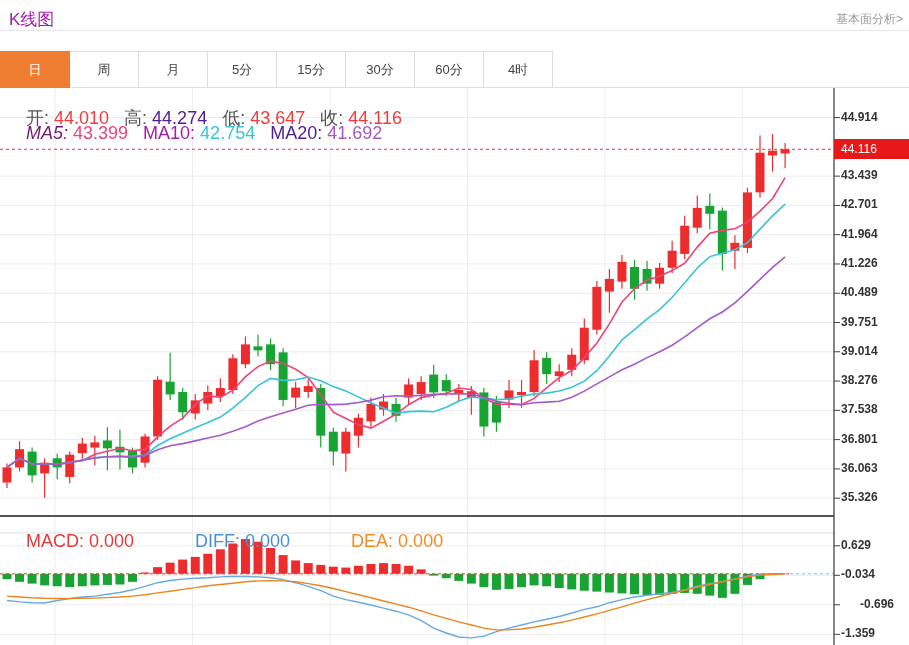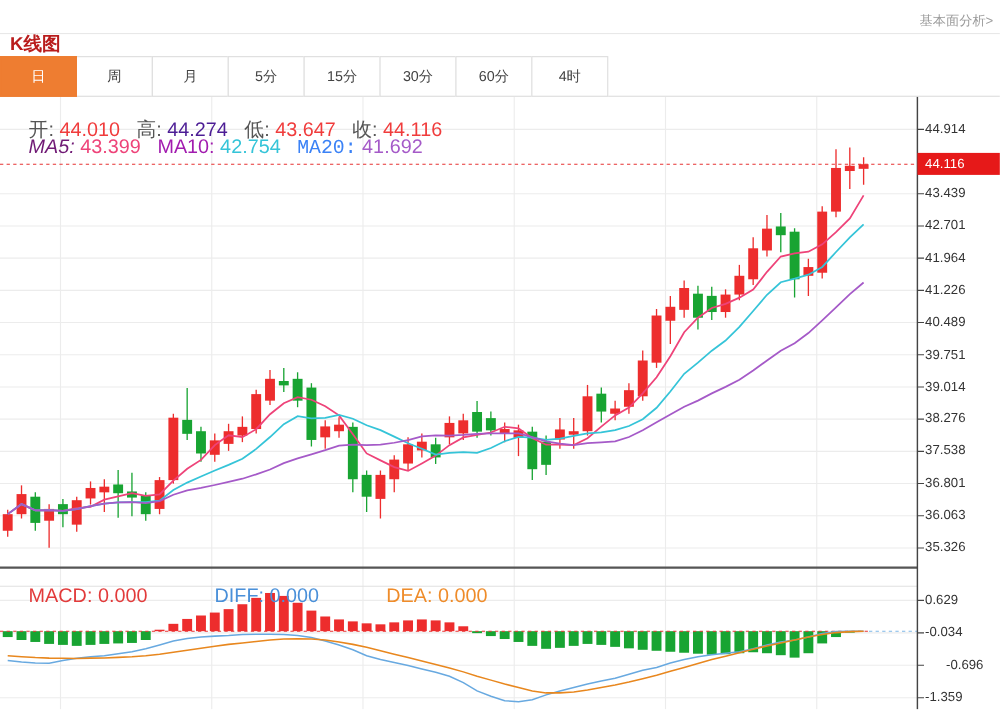--- a/index.html
+++ b/index.html
@@ -1,32 +1,32 @@
 <!DOCTYPE html>
 <html style="--accent: #ee7d31;"><head>
 <meta charset="utf-8">
 <style>
   * { margin:0; padding:0; box-sizing:border-box; }
   html,body { width:909px; height:645px; background:#fff; overflow:hidden;
     font-family:"Liberation Sans","DejaVu Sans",sans-serif; }
   #app { position:relative; width:909px; height:645px; background:#fff; }
-  .page-title { position:absolute; left:9px; top:8px; font-size:17px; font-weight:bold; color:#b91c1c;margin-top:20px; }
+  .page-title { position:absolute; left:9px; top:8px; font-size:17px; font-weight:normal; color:#a21caf; }
   .fund-link { position:absolute; right:6px; top:11px; font-size:12px; color:#9a9a9a; cursor:pointer; text-decoration:none; }
   .head-divider { position:absolute; left:0; top:30px; width:909px; height:1px; background:#e8e8e8; }
   .tabbar { position:absolute; left:0; top:51px; width:909px; height:37px; }
   .tabbar .baseline { position:absolute; left:0; bottom:0; width:909px; height:1px; background:#ddd; }
   .tabs { position:absolute; left:0; top:0; display:flex; }
   .tab { width:70px; height:37px; line-height:35px; text-align:center; font-size:13px; color:#444;
     background:#fff; border:1px solid #ddd; margin-left:-1px; cursor:pointer; position:relative; }
   .tab:first-child { margin-left:0; }
   .tab.active { background:var(--accent,#ee7d31); border-color:var(--accent,#ee7d31); color:#fff; z-index:2; }
   .legend-row { position:absolute; left:26px; display:flex; font-size:18px; white-space:nowrap; z-index:5;margin-top:14px; }
   .legend-row .grp { margin-right:15px; }
   #chart-svg { position:absolute; left:0; top:88px; }
-  .axis-label { position:absolute; left:841px; width:66px; font-size:12px; color:#333; z-index:4; }
+  .axis-label { position:absolute; left:841px; width:66px; font-size:12px; color:#333; z-index:4;font-weight:bold; }
   .price-badge { position:absolute; left:834px; top:139px; width:75px; height:20px; background:#e61919;
     color:#fff; font-size:12px; line-height:20px; padding-left:7px; z-index:6; }
 </style>
 </head>
 <body>
 
 <div id="app">
   <div class="page-title">K线图</div>
   <a class="fund-link">基本面分析&gt;</a>
   <div class="head-divider"></div>
@@ -47,21 +47,21 @@
 
   <div class="legend-row" id="ohlc-row" style="top:92px;">
       <span class="grp"><span style="color: rgb(85, 85, 85);">开:</span><span style="color: rgb(240, 60, 60);"> 44.010</span></span>
       <span class="grp"><span style="color: rgb(85, 85, 85);">高:</span><span style="color: #4c1d95;"> 44.274</span></span>
       <span class="grp"><span style="color: rgb(85, 85, 85);">低:</span><span style="color: rgb(240, 60, 60);"> 43.647</span></span>
       <span class="grp"><span style="color: rgb(85, 85, 85);">收:</span><span style="color: rgb(240, 60, 60);"> 44.116</span></span>
     </div>
   <div class="legend-row" id="ma-row" style="top:109px;">
       <span class="grp"><span style="color: #701a75; font-style: italic;">MA5:</span><span style="color: rgb(238, 67, 121); text-align: right;"> 43.399</span></span>
       <span class="grp"><span style="color: #a21caf;">MA10:</span><span style="color: rgb(53, 196, 216);"> 42.754</span></span>
-      <span class="grp"><span style="color: #3b82f6; font-family: Liberation Mono, monospace;">MA20:</span><span style="color: rgb(165, 90, 200);"> 41.692</span></span>
+      <span class="grp"><span style="color: #4c1d95;">MA20:</span><span style="color: rgb(165, 90, 200);"> 41.692</span></span>
     </div>
   <div class="legend-row" id="macd-row" style="top:517px;gap:46px;">
       <span class="grp"><span style="color: rgb(226, 59, 59);">MACD:</span><span style="color: rgb(226, 59, 59);"> 0.000</span></span>
       <span class="grp"><span style="color: rgb(74, 144, 217);">DIFF:</span><span style="color: rgb(74, 144, 217);"> 0.000</span></span>
       <span class="grp"><span style="color: rgb(239, 140, 42);">DEA:</span><span style="color: rgb(239, 140, 42);"> 0.000</span></span>
     </div>
 
   <svg id="chart-svg" width="909" height="557">
       <line x1="55" y1="0" x2="55" y2="557" stroke="#ececec" stroke-width="1"></line>
       <line x1="192.5" y1="0" x2="192.5" y2="557" stroke="#ececec" stroke-width="1"></line>

